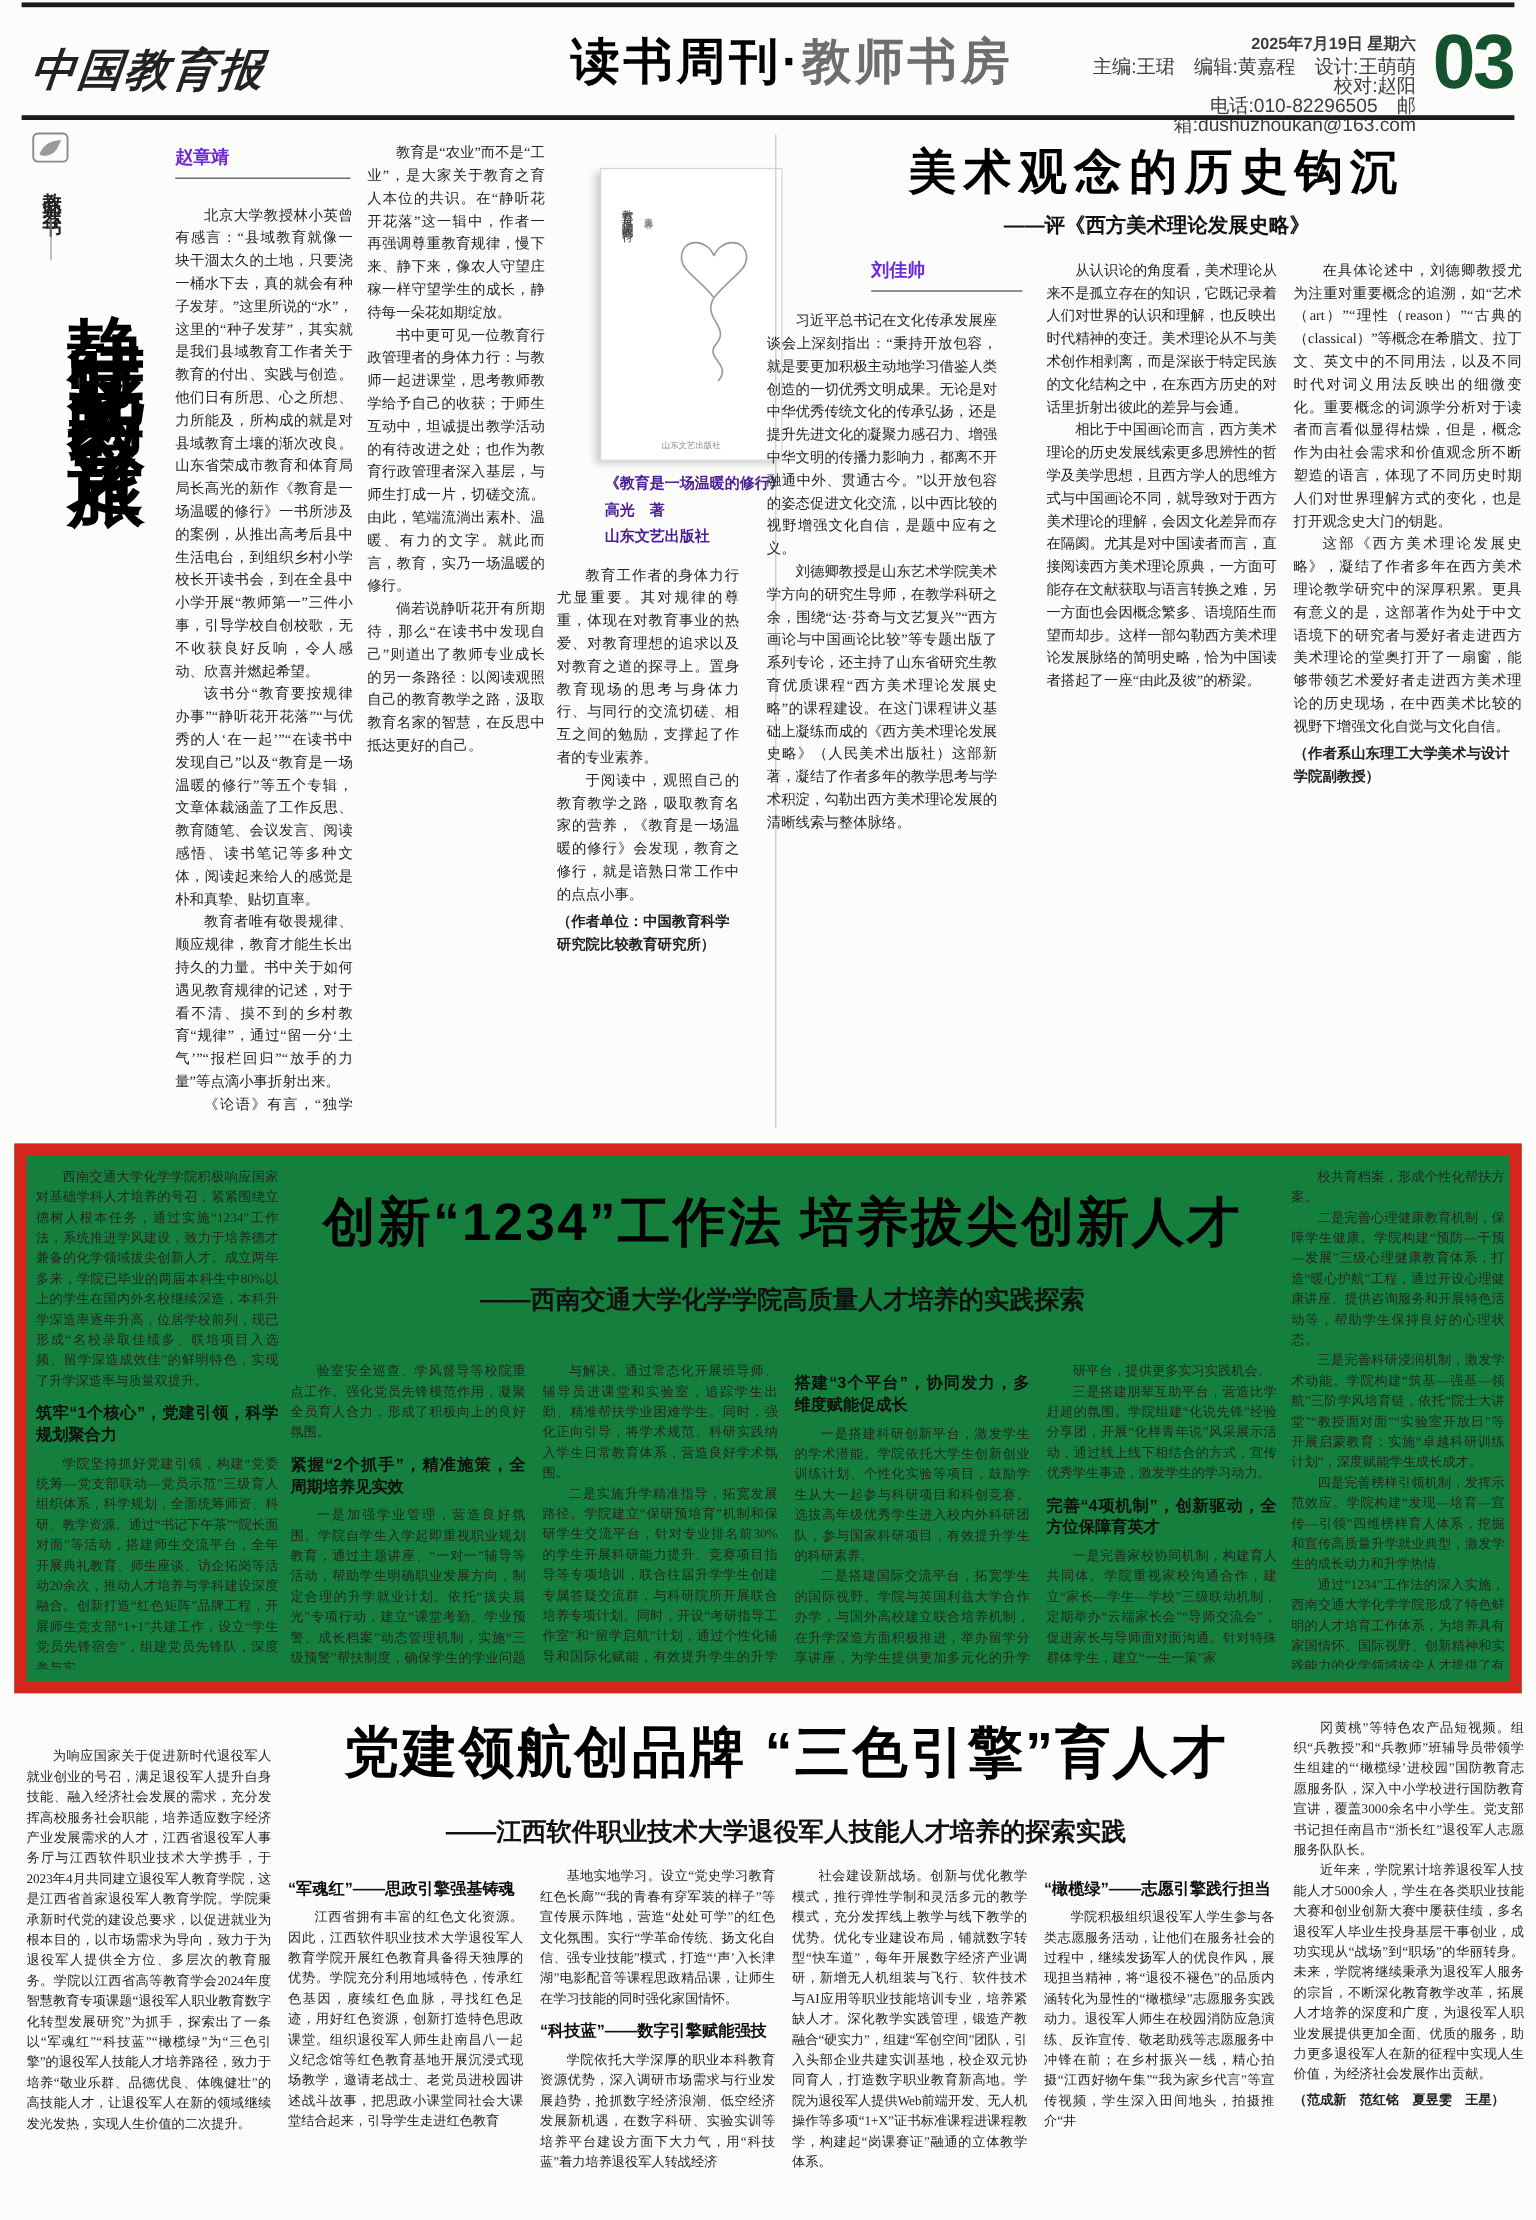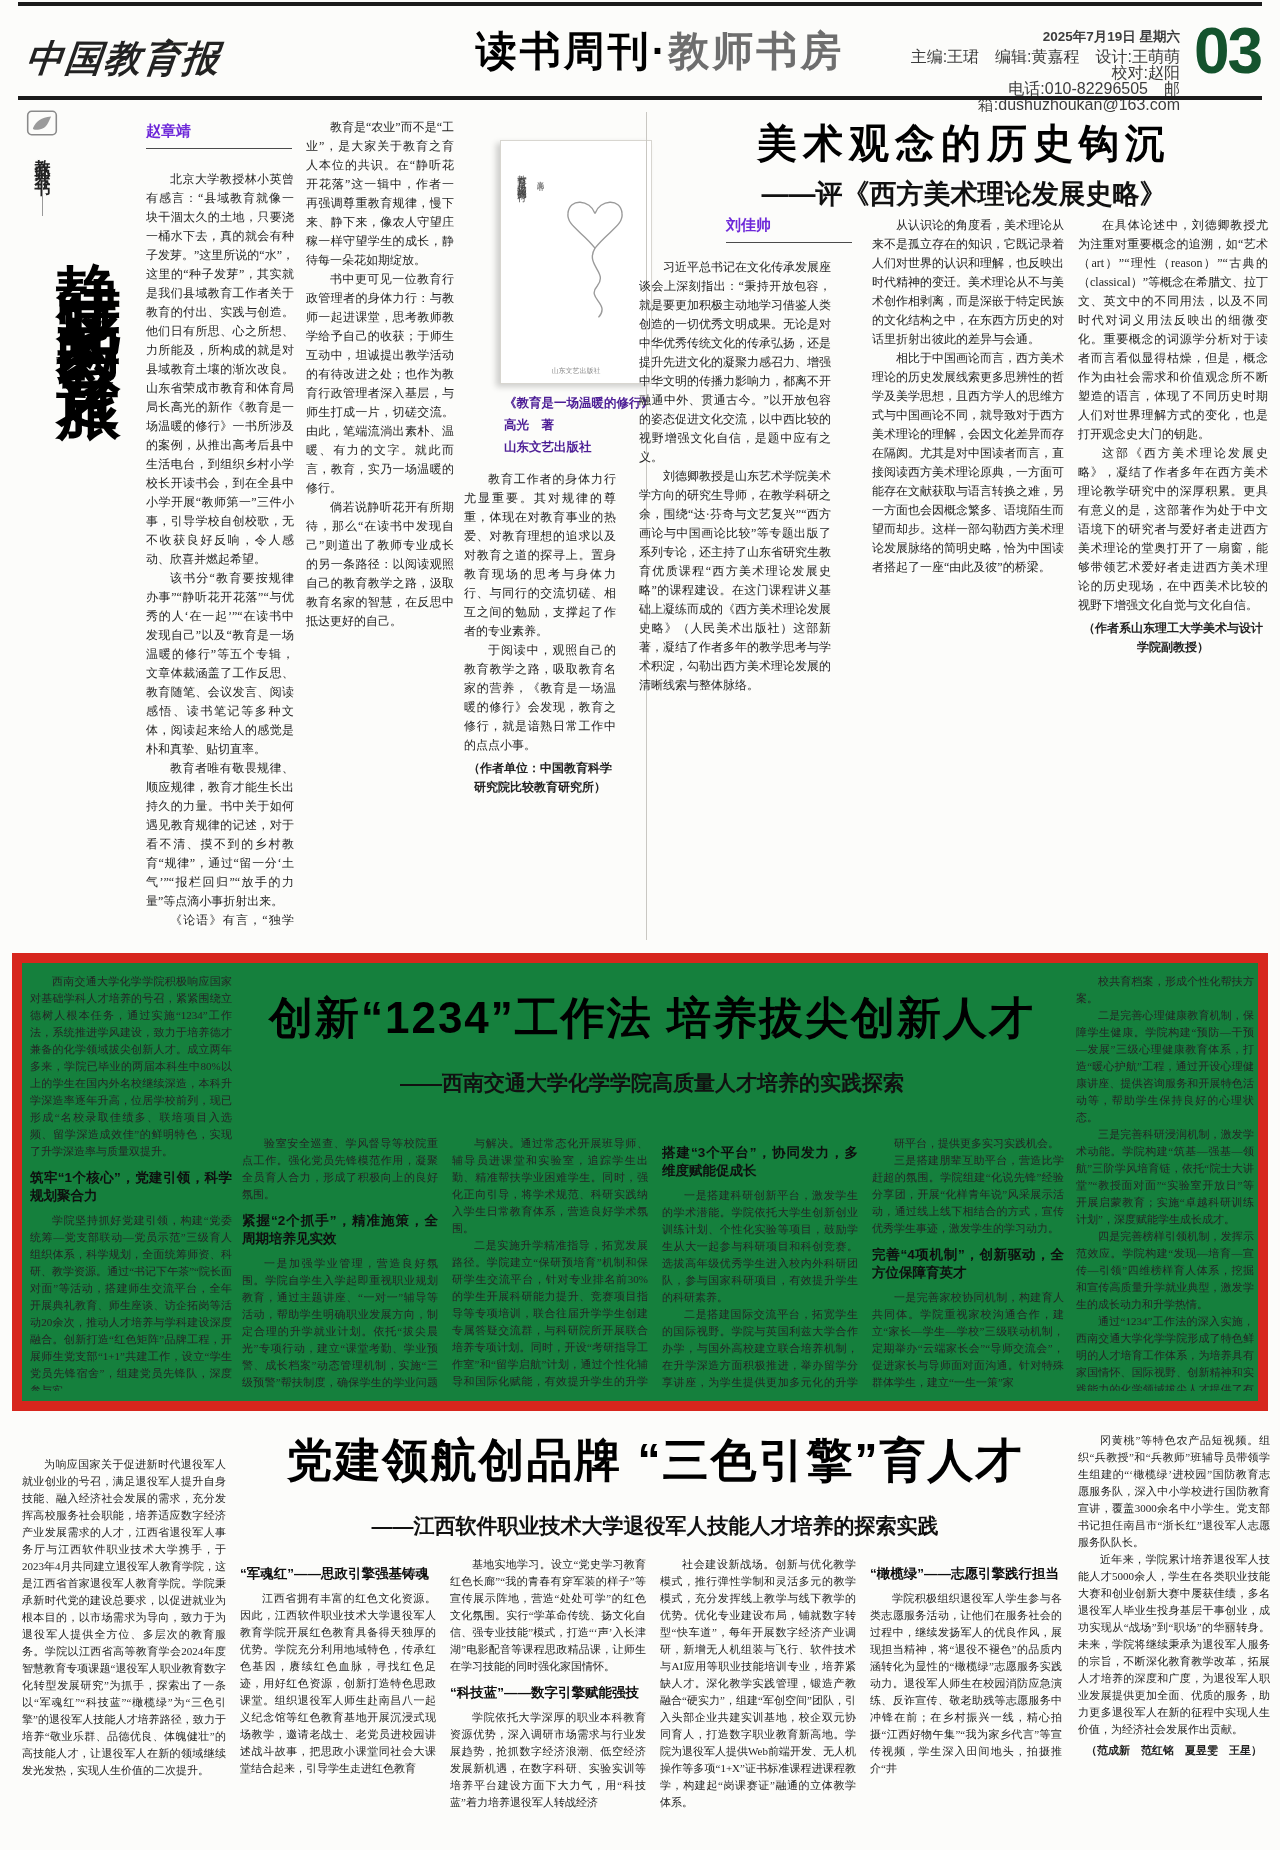--- a/index.html
+++ b/index.html
@@ -26,21 +26,21 @@
   .author{font-family:"Liberation Sans",sans-serif;font-weight:700;font-size:15px;color:#6d28d9;
           border-bottom:1.5px solid #4a4a4a;padding-bottom:7px;}
   
   .col{position:absolute;overflow:hidden;text-align:justify;color:#242424;}
   .col.small{font-size:12px;line-height:19px;}
   .col.tiny{font-size:11px;line-height:17px;}
   .col p.p{margin:0;text-indent:2em;}
   .col h4.colsub{font-family:"Liberation Sans",sans-serif;font-weight:700;color:#0e0e0e;
                  margin:9px 0 7px;text-indent:0;}
   .col.tiny h4.colsub{font-size:13.5px;line-height:18px;}
-  .col p.byline{margin:4px 0 0;text-align:center;font-weight:700;font-family:"Liberation Sans",sans-serif;text-indent:0;}
+  .col p.byline{margin:4px 0 0;text-align:left;font-weight:700;font-family:"Liberation Sans",sans-serif;text-indent:0;}
   
   .h-xl{font-family:"Liberation Sans",sans-serif;font-weight:900;color:#000;text-align:center;}
   .h-sub{font-family:"Liberation Sans",sans-serif;font-weight:700;color:#111;text-align:center;}
   
   .cover{background:#fff;border:1px solid #d8d6d0;box-shadow:-4px 3px 6px rgba(0,0,0,.18);}
   .cover .vt{position:absolute;left:14px;top:26px;writing-mode:vertical-rl;font-size:9.5px;
              letter-spacing:2px;color:#444;}
   .cover .va{position:absolute;left:34px;top:34px;writing-mode:vertical-rl;font-size:7.5px;color:#777;}
   .cover .pub{position:absolute;bottom:7px;left:0;right:0;text-align:center;font-size:7px;color:#8a8a8a;}
   .caption{font-family:"Liberation Sans",sans-serif;font-weight:700;font-size:12.5px;line-height:22px;color:#4c1d95;}
@@ -113,21 +113,21 @@
 
 <div class="col small" style="left:464px;top:470px;width:152px;height:462px;">
     <p class="p">教育工作者的身体力行尤显重要。其对规律的尊重，体现在对教育事业的热爱、对教育理想的追求以及对教育之道的探寻上。置身教育现场的思考与身体力行、与同行的交流切磋、相互之间的勉励，支撑起了作者的专业素养。</p>
     <p class="p">于阅读中，观照自己的教育教学之路，吸取教育名家的营养，《教育是一场温暖的修行》会发现，教育之修行，就是谙熟日常工作中的点点小事。</p>
     <p class="byline">（作者单位：中国教育科学研究院比较教育研究所）</p>
   </div>
 
 <div class="abs vline" style="left:646px;top:112px;height:828px;"></div>
 
 <div class="abs h-xl" style="left:660px;top:116px;width:608px;font-size:40px;letter-spacing:6px;">美术观念的历史钩沉</div>
-<div class="abs h-sub" style="left:660px;top:176px;width:608px;font-size:27px;">——评《西方美术理论发展史略》</div>
+<div class="abs h-sub" style="left:660px;top:176px;width:608px;font-size:17px;">——评《西方美术理论发展史略》</div>
 <div class="abs author" style="left:726px;top:216px;width:126px;">刘佳帅</div>
 
 <div class="col small" style="left:639px;top:258px;width:192px;height:688px;">
     <p class="p">习近平总书记在文化传承发展座谈会上深刻指出：“秉持开放包容，就是要更加积极主动地学习借鉴人类创造的一切优秀文明成果。无论是对中华优秀传统文化的传承弘扬，还是提升先进文化的凝聚力感召力、增强中华文明的传播力影响力，都离不开融通中外、贯通古今。”以开放包容的姿态促进文化交流，以中西比较的视野增强文化自信，是题中应有之义。</p>
     <p class="p">刘德卿教授是山东艺术学院美术学方向的研究生导师，在教学科研之余，围绕“达·芬奇与文艺复兴”“西方画论与中国画论比较”等专题出版了系列专论，还主持了山东省研究生教育优质课程“西方美术理论发展史略”的课程建设。在这门课程讲义基础上凝练而成的《西方美术理论发展史略》（人民美术出版社）这部新著，凝结了作者多年的教学思考与学术积淀，勾勒出西方美术理论发展的清晰线索与整体脉络。</p>
   </div>
 <div class="col small" style="left:872px;top:216px;width:192px;height:730px;">
     <p class="p">从认识论的角度看，美术理论从来不是孤立存在的知识，它既记录着人们对世界的认识和理解，也反映出时代精神的变迁。美术理论从不与美术创作相剥离，而是深嵌于特定民族的文化结构之中，在东西方历史的对话里折射出彼此的差异与会通。</p>
     <p class="p">相比于中国画论而言，西方美术理论的历史发展线索更多思辨性的哲学及美学思想，且西方学人的思维方式与中国画论不同，就导致对于西方美术理论的理解，会因文化差异而存在隔阂。尤其是对中国读者而言，直接阅读西方美术理论原典，一方面可能存在文献获取与语言转换之难，另一方面也会因概念繁多、语境陌生而望而却步。这样一部勾勒西方美术理论发展脉络的简明史略，恰为中国读者搭起了一座“由此及彼”的桥梁。</p>
   </div>

